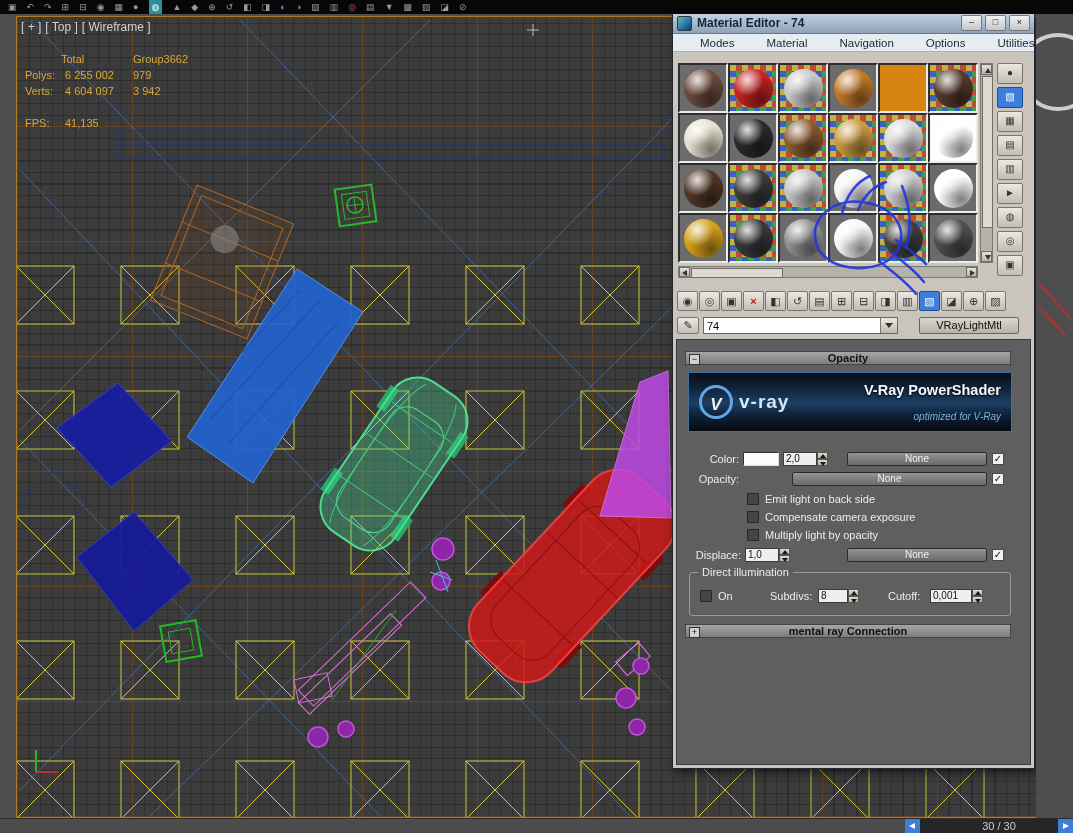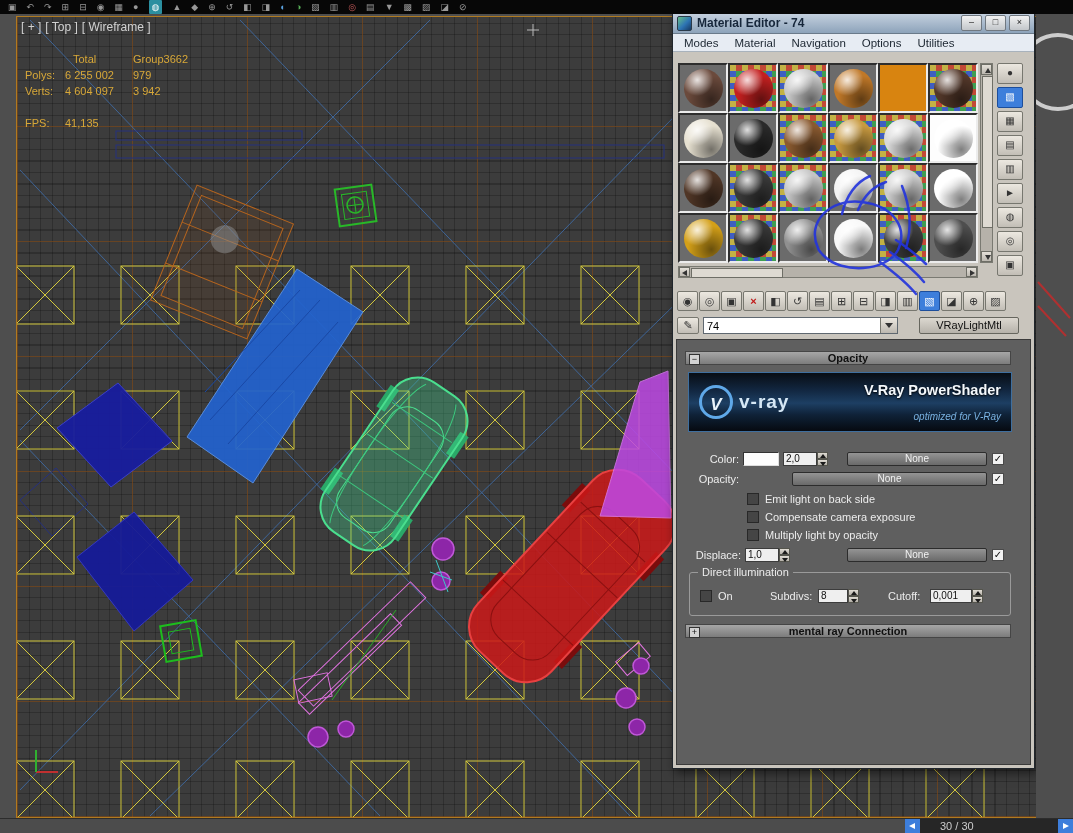--- a/index.html
+++ b/index.html
@@ -31,21 +31,21 @@
   .matwin{position:absolute;left:672px;top:12px;width:363px;height:757px;z-index:4;
           background:#c9c5bd;border:1px solid #20262c;box-shadow:3px 4px 10px rgba(0,0,0,.55);box-sizing:border-box;}
   .titlebar{height:20px;background:linear-gradient(#c6d2e0,#8da3ba);display:flex;align-items:center;
             padding:0 4px;border-bottom:1px solid #6a7a8a;}
   .title-ic{width:13px;height:13px;border-radius:2px;margin-right:5px;flex:none;
             background:linear-gradient(135deg,#67c08a 0%,#2d74b4 55%,#173a62 100%);border:1px solid #2a3a4a;}
   .title-text{flex:1;font-size:12px;font-weight:bold;color:#16263a;}
   .winbtn{width:19px;height:14px;margin-left:3px;background:linear-gradient(#f2f2f2,#c2c6ca);
           border:1px solid #707880;border-radius:2px;font-size:9px;line-height:12px;text-align:center;color:#222;cursor:default;}
   .menubar{height:17px;background:#e7ecf3;border-bottom:1px solid #a8b2bc;display:flex;align-items:center;padding:0 4px;gap:2px;}
-  .menu-item{font-size:11.5px;color:#1c2631;padding:0 7px;cursor:default;}
+  .menu-item{font-size:11.5px;color:#1c2631;padding:0 7px;cursor:default;margin-left:16px;}
 
   .slots{position:absolute;left:5px;top:50px;width:300px;height:200px;display:grid;
          grid-template-columns:repeat(6,50px);grid-template-rows:repeat(4,50px);background:#111;}
   .slot{box-sizing:border-box;border:2px solid;border-color:#2e2e2e #ececec #ececec #2e2e2e;
         background:#6b6b6b;display:flex;align-items:center;justify-content:center;overflow:hidden;}
   .slot.checker{background:conic-gradient(#c24836 0% 25%, #3f9e52 25% 50%, #3f5ec2 50% 75%, #c2b245 75% 100%);
         background-size:12px 12px;}
   .slot.white{background:#fdfdfd;}
   .sphere{width:39px;height:39px;border-radius:50%;}
 
@@ -112,21 +112,21 @@
   .chk.off{background:#454545;border-color:#282828;color:transparent;}
   .grp{position:absolute;border:1px solid #9a9a9a;border-radius:3px;box-sizing:border-box;}
   .grp-label{position:absolute;top:-7px;left:8px;background:#5f5f5f;padding:0 4px;font-size:11px;color:#ececec;}
 
   
   .rightstrip{position:absolute;left:1036px;top:14px;width:37px;height:804px;background:#4e4e4e;z-index:5;overflow:hidden;}
   .bottombar{position:absolute;left:0;top:818px;width:1073px;height:15px;background:#4c4c4c;border-top:1px solid #2c2c2c;z-index:6;box-sizing:border-box;}
   .tscroll{position:absolute;right:0;top:0;width:168px;height:14px;background:#262626;display:flex;align-items:stretch;}
   .tbtn{width:15px;background:#3d7edb;position:relative;flex:none;}
   .tbtn .tri{top:3.5px;}
-  .tlabel{flex:1;color:#cccccc;font-size:11px;line-height:14px;text-align:left;margin-left:20px;}
+  .tlabel{flex:1;color:#cccccc;font-size:11px;line-height:14px;text-align:center;margin-left:20px;}
 
   .scribble{position:absolute;left:0;top:0;z-index:10;pointer-events:none;}
 </style>
 </head>
 <body>
 
 <div class="topbar" id="topbar">
     <span class="ic">▣</span>
     <span class="ic">↶</span>
     <span class="ic">↷</span>
@@ -403,21 +403,21 @@
       <line x1="533" y1="24" x2="533" y2="36"></line>
     </g>
   </svg>
 
   <div class="vplabel">
     <span>[ + ]</span>
     <span>[ Top ]</span>
     <span>[ Wireframe ]</span>
   </div>
 
-  <span class="stat" style="left:56px;top:36px;">Total</span>
+  <span class="stat" style="left:44px;top:36px;">Total</span>
   <span class="stat" style="left:116px;top:36px;">Group3662</span>
   <span class="stat" style="left:8px;top:52px;">Polys:</span>
   <span class="stat" style="left:48px;top:52px;">6 255 002</span>
   <span class="stat" style="left:116px;top:52px;">979</span>
   <span class="stat" style="left:8px;top:68px;">Verts:</span>
   <span class="stat" style="left:48px;top:68px;">4 604 097</span>
   <span class="stat" style="left:116px;top:68px;">3 942</span>
   <span class="stat" style="left:8px;top:100px;">FPS:</span>
   <span class="stat" style="left:48px;top:100px;">41,135</span>
 </div>

